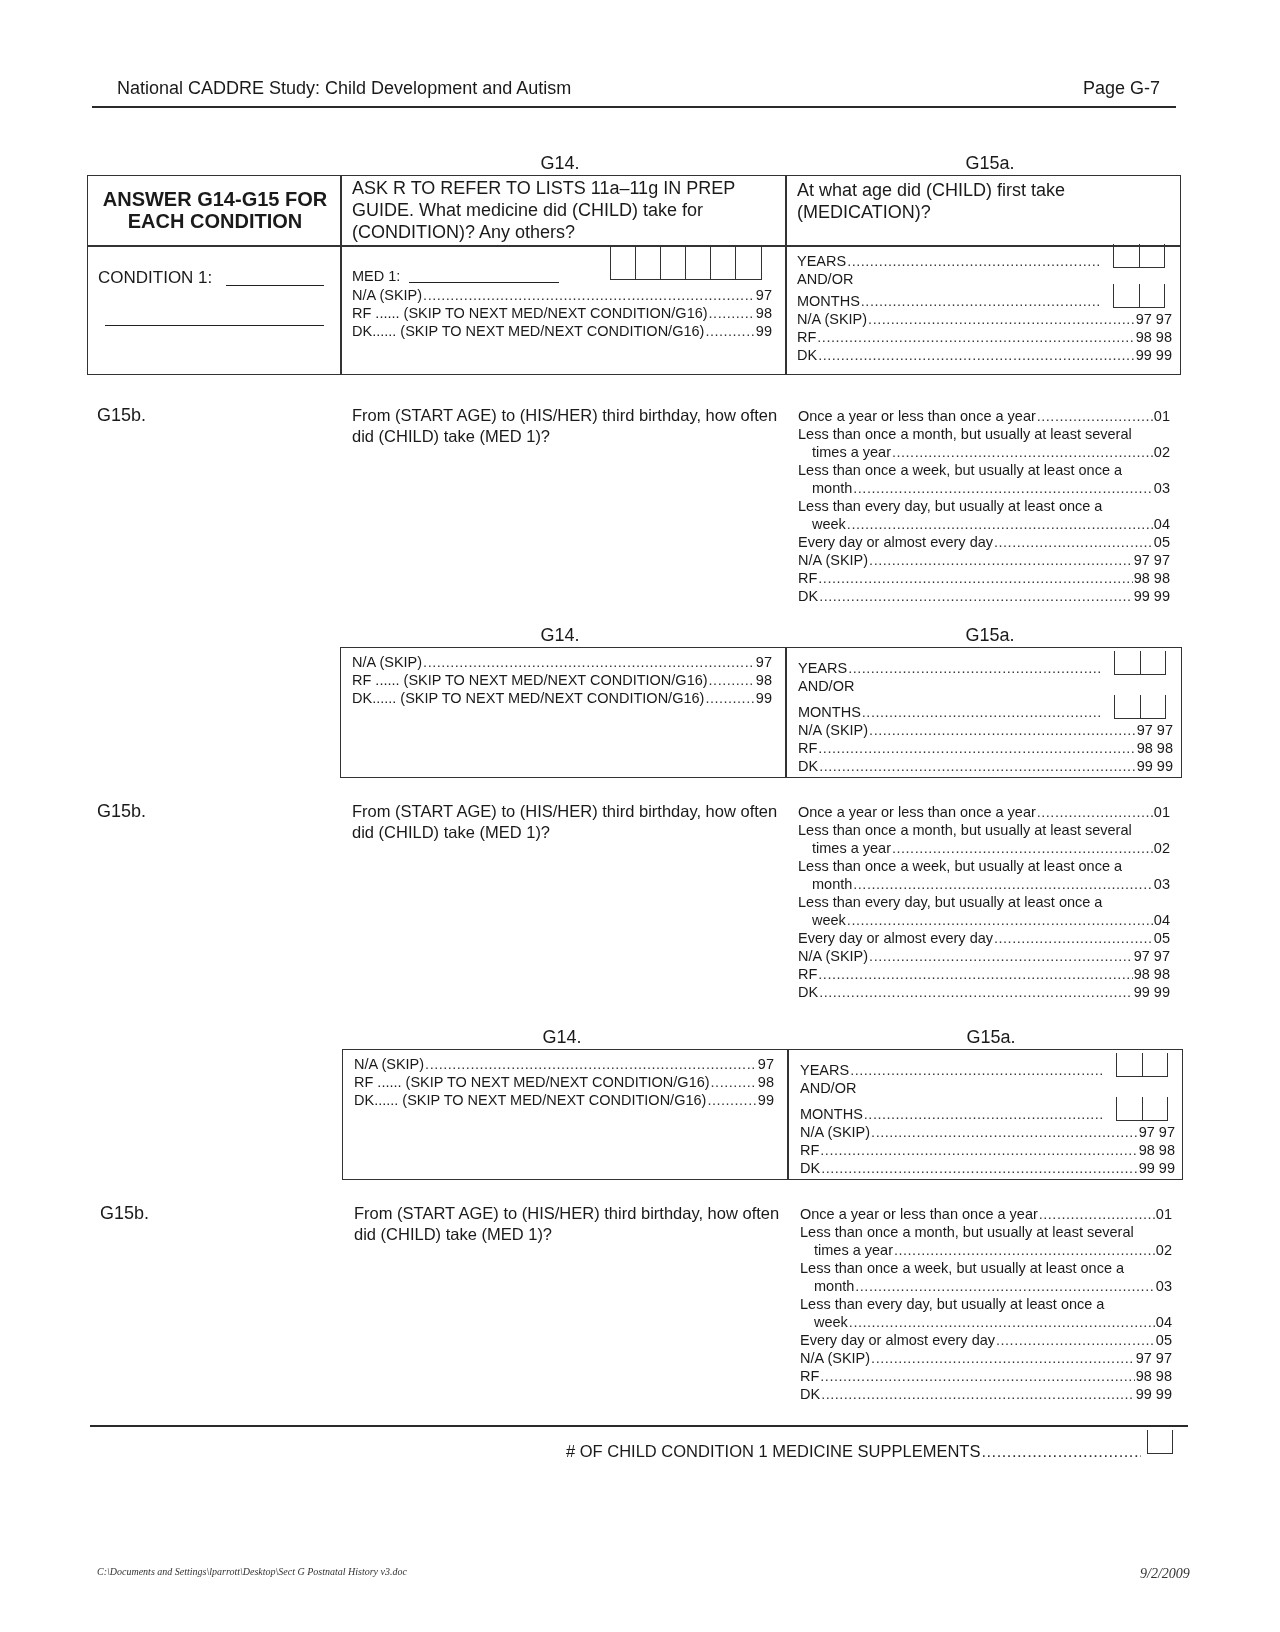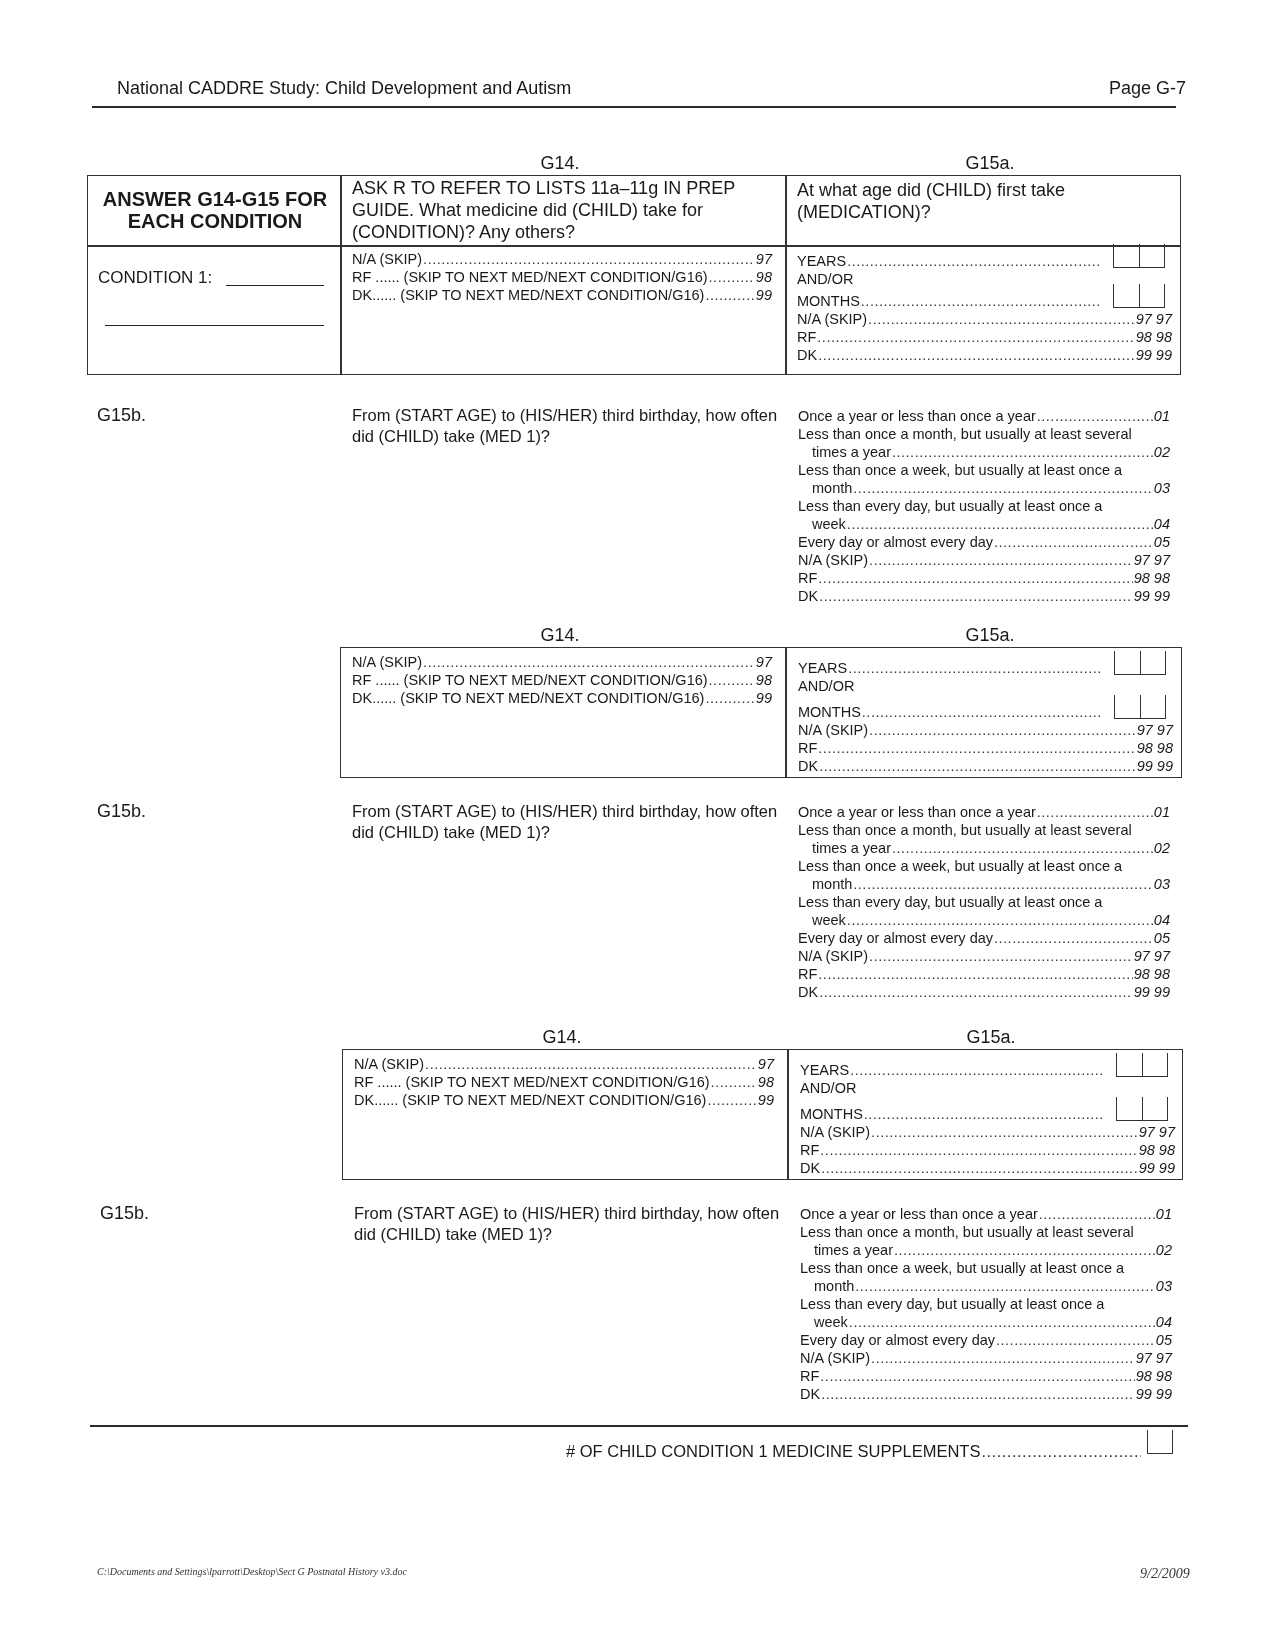--- a/index.html
+++ b/index.html
@@ -7,21 +7,21 @@
     body {
       position: relative;
       font-family: "Liberation Sans", sans-serif;
       color: #1a1a1a;
       overflow: hidden;
     }
     .abs { position: absolute; }
 
     
     .hdr-title { left: 97px; top: 78px; font-size: 18px; margin-left: 20px; }
-    .hdr-page { left: 1109px; top: 78px; font-size: 18px; text-align: right; }
+    .hdr-page { left: 1083px; top: 78px; font-size: 18px; text-align: right; }
     .hdr-rule { left: 92px; top: 106px; width: 1084px; height: 2px; background: #2a2a2a; }
 
     
     .sec-label { font-size: 18px; text-align: center; }
 
     
     .box { border: 1.5px solid #333; background: #fff; }
     .vline { width: 1.5px; background: #333; }
     .hline { height: 1.5px; background: #333; }
 
@@ -50,21 +50,21 @@
     .lead { display: flex; align-items: center; white-space: nowrap; font-size: 14.5px; line-height: 18px; }
     .lead .lbl { flex: 0 0 auto; }
     .lead .dots {
       flex: 1 1 auto; overflow: hidden; margin: 0 1px;
       color: #333;
     }
     .lead .dots::before {
       content: "..................................................................................................................................................................................";
       letter-spacing: 0.5px;
     }
-    .lead .code { flex: 0 0 auto; font-style: italic; }
+    .lead .code { flex: 0 0 auto; }
     .indent { padding-left: 14px; }
 
     .q-text { font-size: 16.5px; line-height: 21px; }
 
     .footer-left {
       left: 97px; top: 1566px; font-family: "Liberation Serif", serif; font-style: italic;
       font-size: 10px; color: #333;
     }
     .footer-right {
       left: 1140px; top: 1566px; font-family: "Liberation Serif", serif; font-style: italic;
@@ -88,20 +88,32 @@
 
 <div class="abs hd-left" style="left:100px; top:188px; width:230px;">ANSWER G14-G15 FOR EACH CONDITION</div>
 <div class="abs hd-q" style="left:352px; top:177px; width:420px;">ASK R TO REFER TO LISTS 11a–11g IN PREP GUIDE. What medicine did (CHILD) take for (CONDITION)? Any others?</div>
 <div class="abs hd-q" style="left:797px; top:179px; width:370px;">At what age did (CHILD) first take (MEDICATION)?</div>
 
 <div class="abs cond-label" style="left:98px; top:268px;">CONDITION 1:</div>
 <div class="abs underline" style="left:226px; top:285px; width:98px;"></div>
 <div class="abs underline" style="left:105px; top:325px; width:219px;"></div>
 
 <div class="abs" style="left:352px; top:250px; width:420px;">
+  <div style="position:relative; height:36px;">
+    <div class="small" style="position:absolute; left:0; top:17px;">MED 1:</div>
+    <div class="underline" style="position:absolute; left:57px; top:32px; width:150px;"></div>
+    <div class="digits" style="position:absolute; left:258px; top:-4px;">
+        <span></span>
+        <span></span>
+        <span></span>
+        <span></span>
+        <span></span>
+        <span></span>
+      </div>
+  </div>
   <div class="lead">
       <span class="lbl">N/A (SKIP)</span>
       <span class="dots"></span>
       <span class="code">97</span>
     </div>
   <div class="lead">
       <span class="lbl">RF ...... (SKIP TO NEXT MED/NEXT CONDITION/G16)</span>
       <span class="dots"></span>
       <span class="code">98</span>
     </div>

